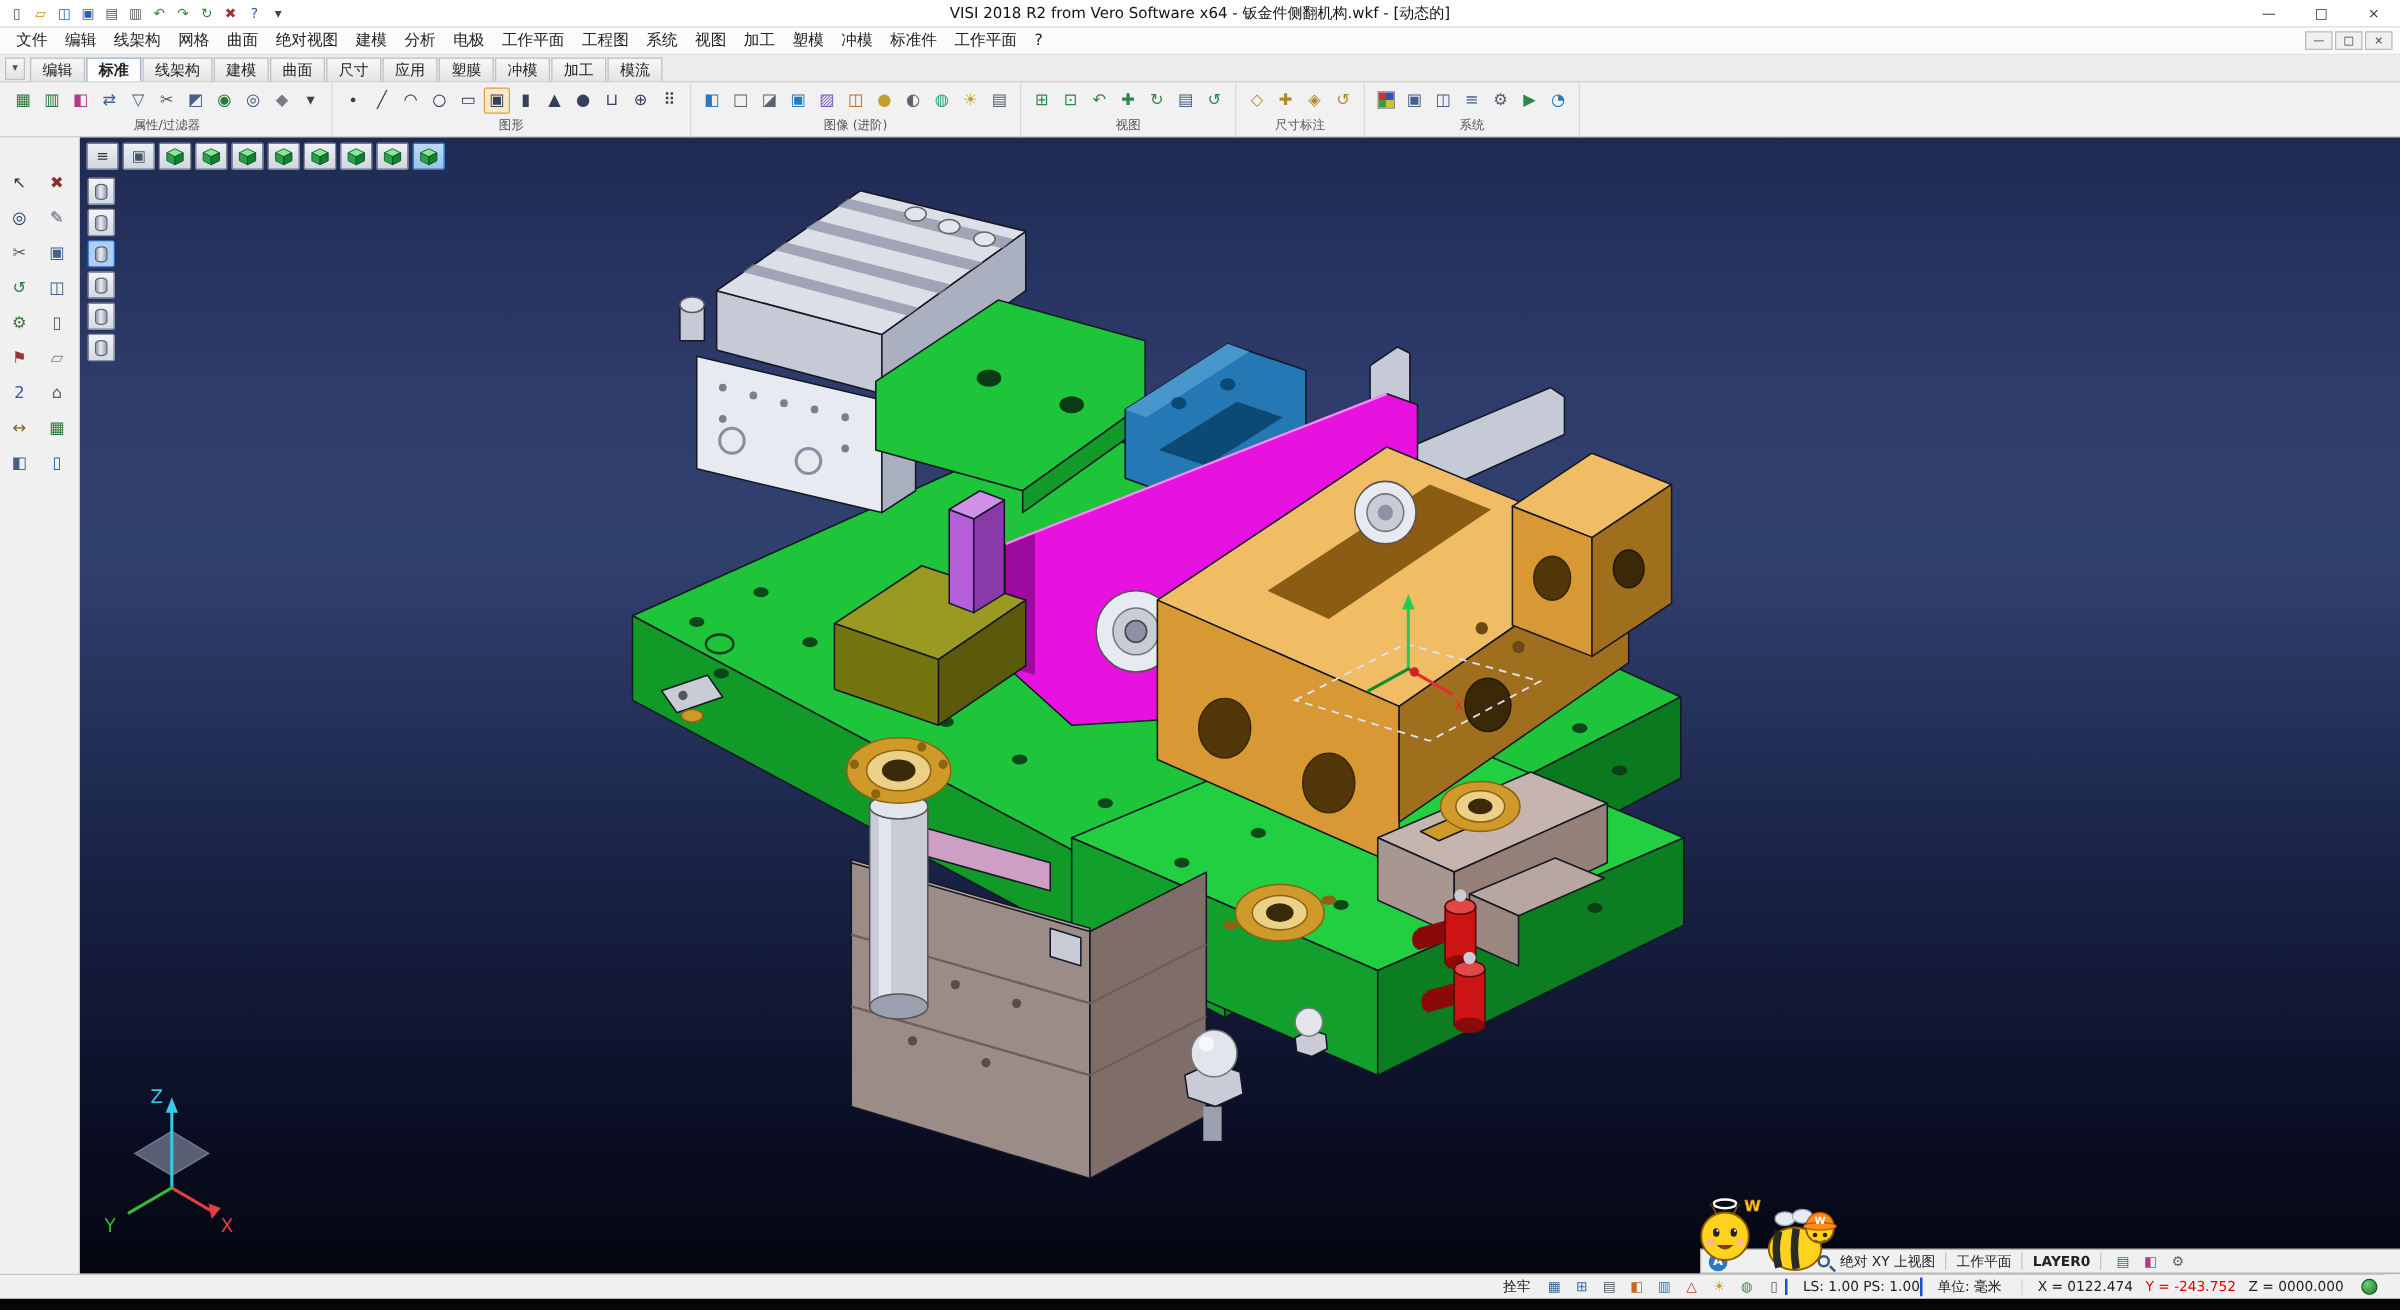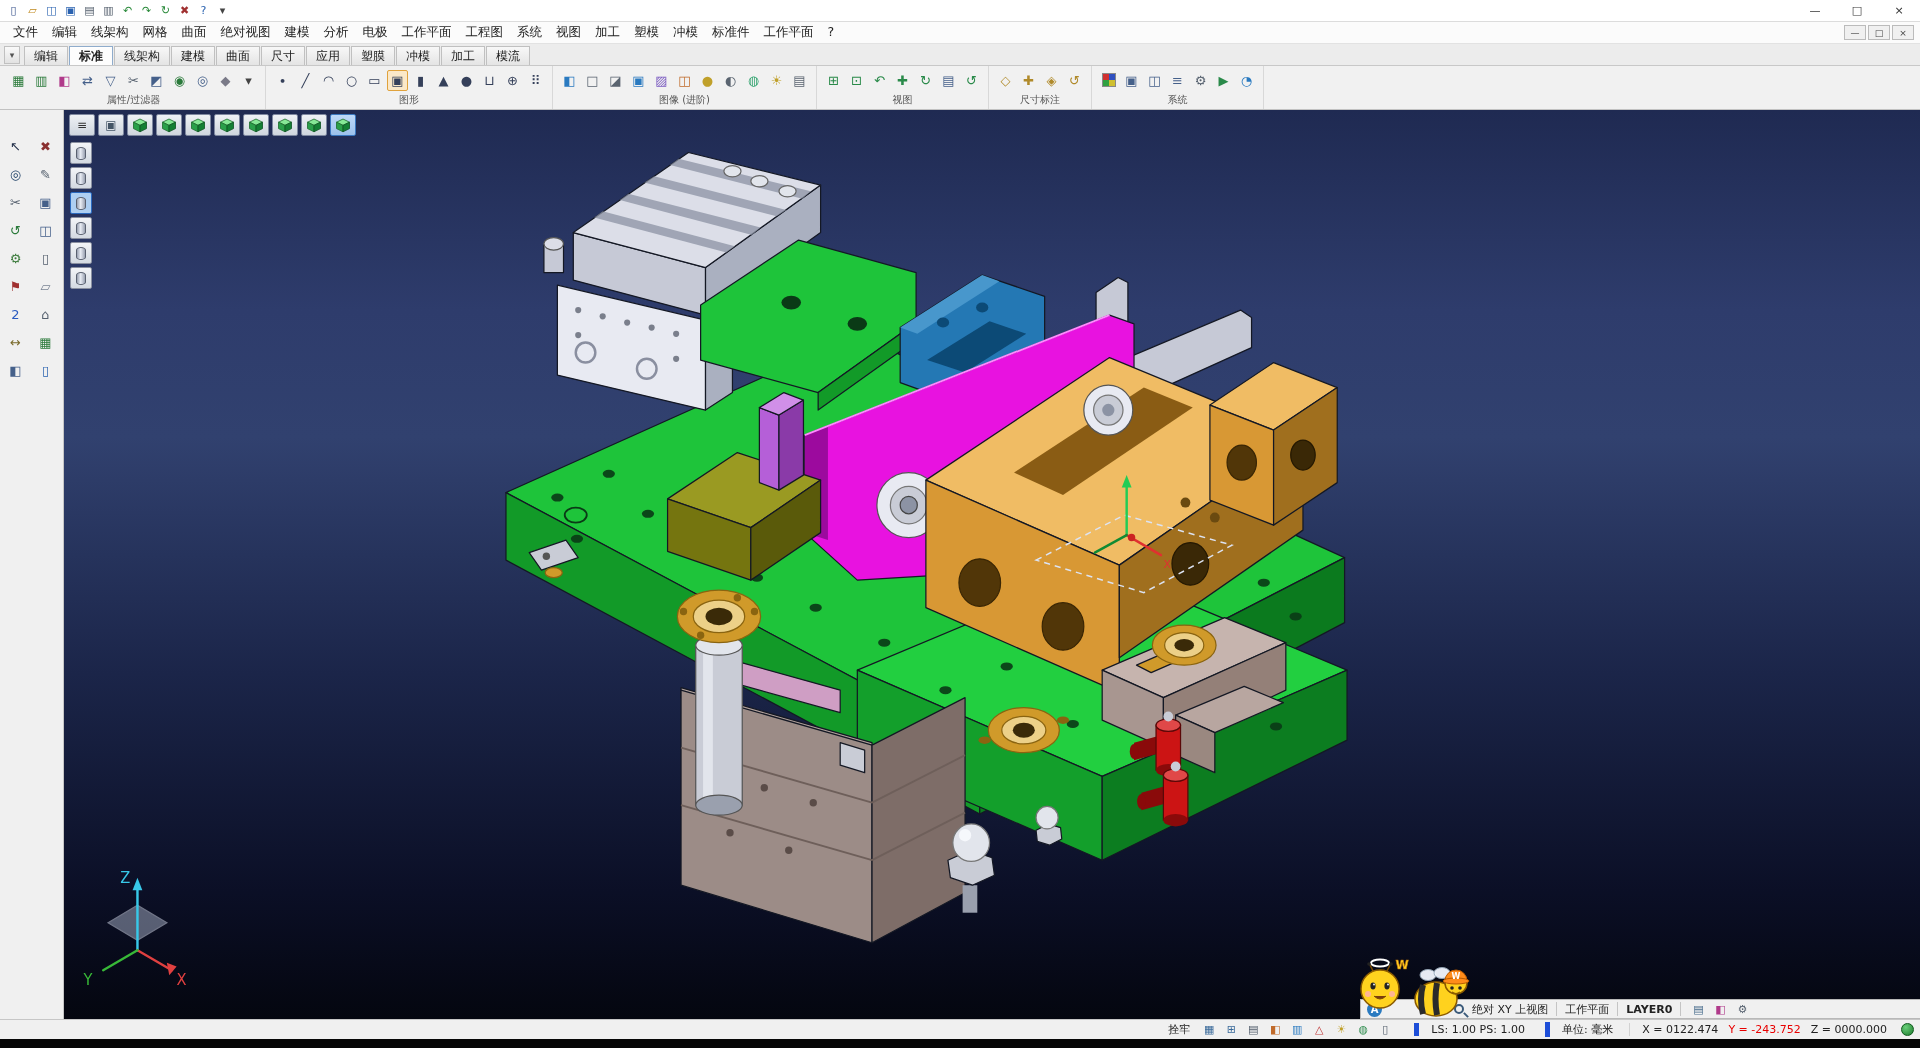--- a/index.html
+++ b/index.html
@@ -71,27 +71,27 @@
     display:flex; align-items:center; font-size:11px; color:#222; padding:0 6px; gap:8px; z-index:6; }
   .a-badge { width:15px; height:15px; border-radius:50%; background:#2a7ac0; color:#fff; font-size:10px; font-weight:bold;
     display:flex; align-items:center; justify-content:center; margin-right:64px; flex:none; }
   .mi-mag { position:relative; width:10px; height:10px; border:2px solid #3a5a7a; border-radius:50%; flex:none; }
   .mi-mag::after { content:""; position:absolute; left:7px; top:8px; width:6px; height:2px; background:#3a5a7a; transform:rotate(45deg); }
   .bb-sep { width:1px; height:14px; background:#c4c4c4; }
   .bb-layer { font-weight:bold; }
   .bb-icon { width:18px; height:16px; display:flex; align-items:center; justify-content:center; font-size:11px; }
 
   
-  .statusbar { position:absolute; left:0; right:0; bottom:9px; height:20px; background:#f0f0f0; border-top:1px solid #c6c6c6;
+  .statusbar { position:absolute; left:0; right:12px; bottom:9px; height:20px; background:#f0f0f0; border-top:1px solid #c6c6c6;
     display:flex; align-items:center; font-size:11px; color:#222; padding:0 6px; white-space:nowrap; }
   .sb-spacer { flex:1; }
   .sb-anchor { margin-right:10px; }
   .sb-icons { display:flex; gap:4px; }
   .sb-icon { width:18px; height:16px; display:flex; align-items:center; justify-content:center; font-size:11px; }
-  .sb-group { margin-left:20px; border-left:5px solid #1d4ed8; padding-left:12px; }
+  .sb-group { border-left:2px solid #1d4ed8; padding-left:12px; }
   .sb-coords { margin-left:16px; border-left:1px solid #d2d2d2; padding-left:12px; display:flex; gap:10px; }
   .mi-globe { width:13px; height:13px; border-radius:50%; background:radial-gradient(circle at 35% 30%, #6ad07a, #1c7a2c); border:1px solid #0e5a1c; margin-left:14px; flex:none; }
 
   .taskbar { position:absolute; left:0; right:0; bottom:0; height:9px; background:#060606; }
 </style>
 </head>
 <body>
 
 <div class="titlebar">
   <div class="qa">
@@ -102,20 +102,21 @@
       <span class="qa-icon" style="color: rgb(42, 98, 176);">▣</span>
       <span class="qa-icon" style="color: rgb(85, 96, 110);">▤</span>
       <span class="qa-icon" style="color: rgb(85, 96, 110);">▥</span>
       <span class="qa-icon" style="color: rgb(42, 138, 58);">↶</span>
       <span class="qa-icon" style="color: rgb(42, 138, 58);">↷</span>
       <span class="qa-icon" style="color: rgb(42, 138, 58);">↻</span>
       <span class="qa-icon" style="color: rgb(160, 48, 48);">✖</span>
       <span class="qa-icon" style="color: rgb(42, 98, 176);">?</span>
       <span class="qa-icon" style="color: rgb(68, 68, 68);">▾</span>
     </div>
+  <div class="title-text">VISI 2018 R2 from Vero Software x64 - 钣金件侧翻机构.wkf - [动态的]</div>
   <div class="win-controls">
 
   <span class="win-btn">—</span>
       <span class="win-btn">□</span>
       <span class="win-btn">×</span>
     </div>
 </div>
 
 <div class="menubar">
   <div style="display:flex">

